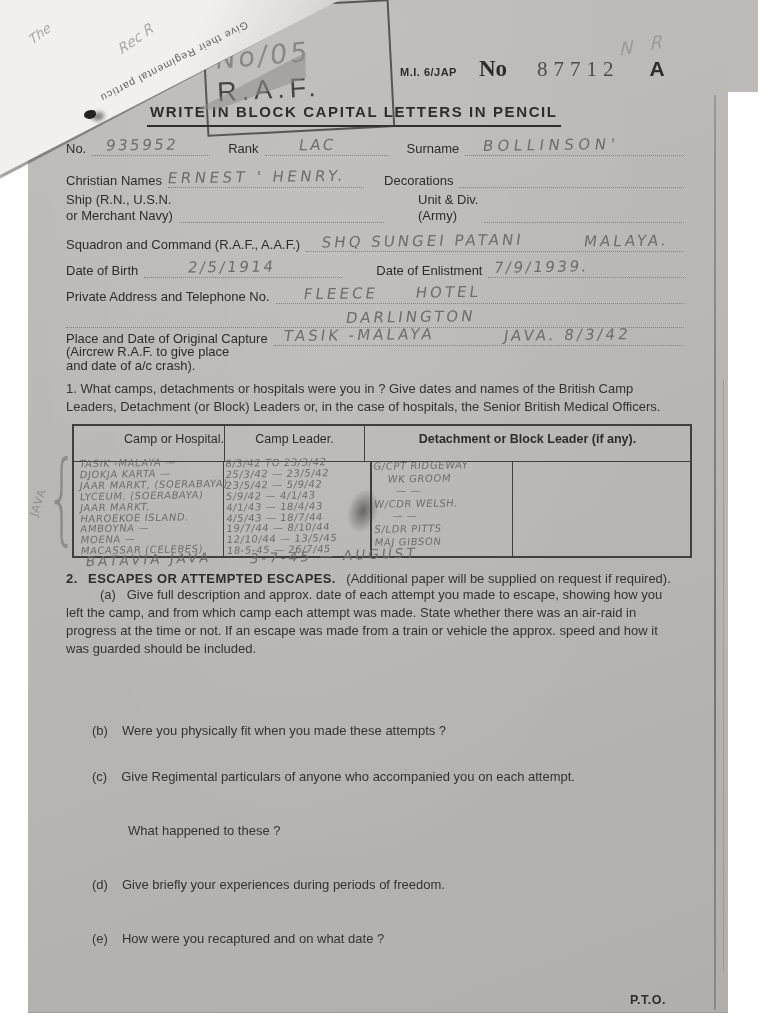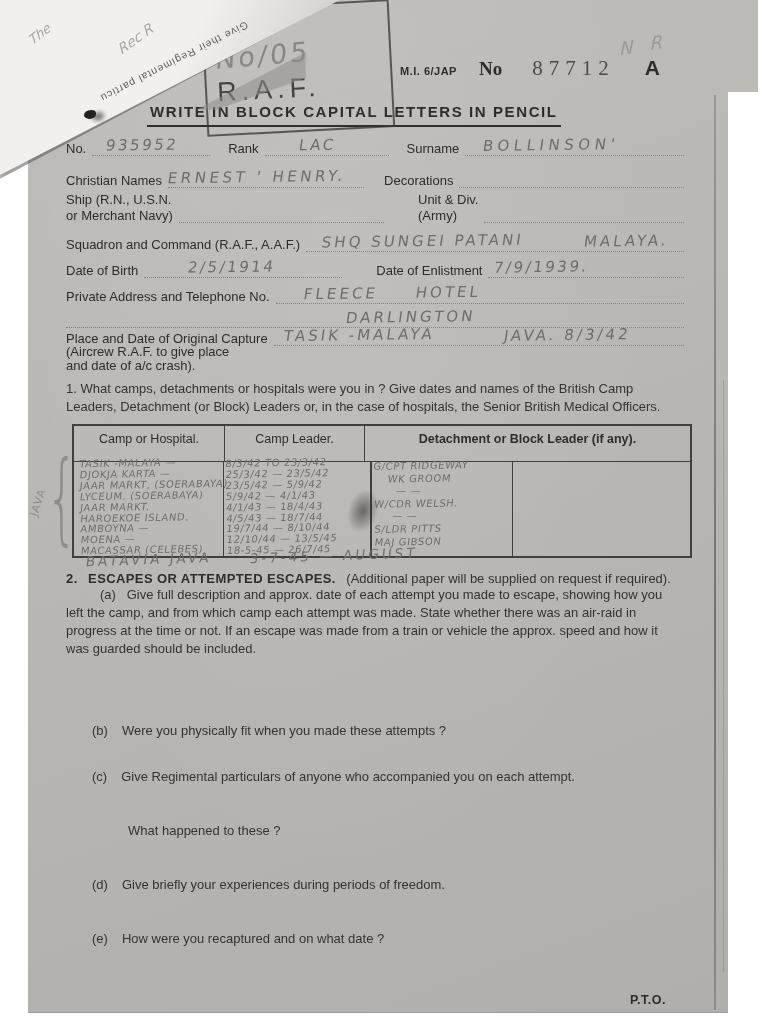--- a/index.html
+++ b/index.html
@@ -30,21 +30,21 @@
   
   .stamp{position:absolute;left:176px;top:4px;width:188px;height:128px;
          border:2.5px solid rgba(58,57,52,.78);transform:rotate(-3deg);z-index:5;
          padding:2px 10px;box-sizing:border-box;}
   .stamp-lcu{font-size:24px;letter-spacing:9px;color:rgba(110,108,102,.5);font-weight:bold;}
   .stamp-no{font-family:"DejaVu Sans",sans-serif;font-size:27px;color:#8a8882;
             letter-spacing:3px;transform:skewX(-8deg) rotate(-2deg);display:inline-block;margin-top:2px;}
   .stamp-raf{font-size:27px;letter-spacing:5px;color:#454440;margin-top:4px;}
   .mi-line{position:absolute;top:56px;left:372px;display:flex;align-items:baseline;z-index:2;}
   .mi-lbl{font-size:11px;font-weight:bold;letter-spacing:.5px;}
-  .mi-no{font-family:"Liberation Serif",serif;font-size:19px;font-weight:bold;margin-left:22px;}
+  .mi-no{font-family:"Liberation Serif",serif;font-size:23px;font-weight:bold;margin-left:22px;}
   .mi-serial{font-family:"Liberation Serif",serif;font-size:21px;letter-spacing:6px;color:#4d4b47;margin-left:30px;}
   .mi-a{font-size:21px;font-weight:bold;margin-left:30px;}
   .pencil-nr{position:absolute;top:34px;left:592px;font-family:"DejaVu Sans",sans-serif;
              font-size:18px;color:#9b9993;letter-spacing:6px;transform:rotate(-10deg) skewX(-12deg);font-style:italic;}
 
   .title{position:absolute;top:103px;left:119px;font-size:15px;font-weight:bold;letter-spacing:1.6px;
          border-bottom:2.5px solid #2f2e2b;padding:0 3px 5px 3px;white-space:nowrap;}
 
   
   .fold-shadow{position:absolute;left:-6px;top:-4px;width:352px;height:186px;z-index:29;
@@ -62,21 +62,21 @@
         font-family:"DejaVu Sans",sans-serif;font-style:italic;font-size:14px;color:#aAA8a2;}
   .ink-blot{position:absolute;left:84px;top:110px;width:12px;height:9px;border-radius:60% 40% 55% 45%;
         background:#23221f;z-index:33;box-shadow:8px 2px 4px rgba(60,59,55,.6);}
 
   
   .camp-table{position:absolute;left:44px;top:424px;width:620px;height:134px;
         border:2px solid #403f3b;box-sizing:border-box;}
   .thead{display:flex;height:36px;border-bottom:1.5px solid #403f3b;box-sizing:border-box;}
   .th{font-size:12.5px;text-align:center;padding-top:6px;box-sizing:border-box;line-height:1.15;}
   .th+.th{border-left:1.5px solid #403f3b;}
-  .c1{width:150px;}.c2{width:146px;}.c3{width:140px;}.c4{flex:1;}
+  .c1{width:150px;text-align:right;}.c2{width:146px;}.c3{width:140px;}.c4{flex:1;}
   .tbody{position:relative;height:94px;}
   .vline{position:absolute;top:0;bottom:0;width:1.5px;background:#403f3b;}
   .hand-col{position:absolute;transform:rotate(-1deg);}
   .hand-col .pencil{display:block;transform:skewX(-8deg);}
   .hand-camps{left:6px;top:-4px;line-height:10.9px;}
   .hand-dates{left:152px;top:-4px;line-height:10.9px;}
   .hand-leaders{left:300px;top:-2px;line-height:12.6px;}
   .smudge{position:absolute;left:268px;top:18px;width:42px;height:62px;
         background:radial-gradient(closest-side,rgba(35,33,30,.55),rgba(35,33,30,0) 72%);
         transform:rotate(18deg);}

